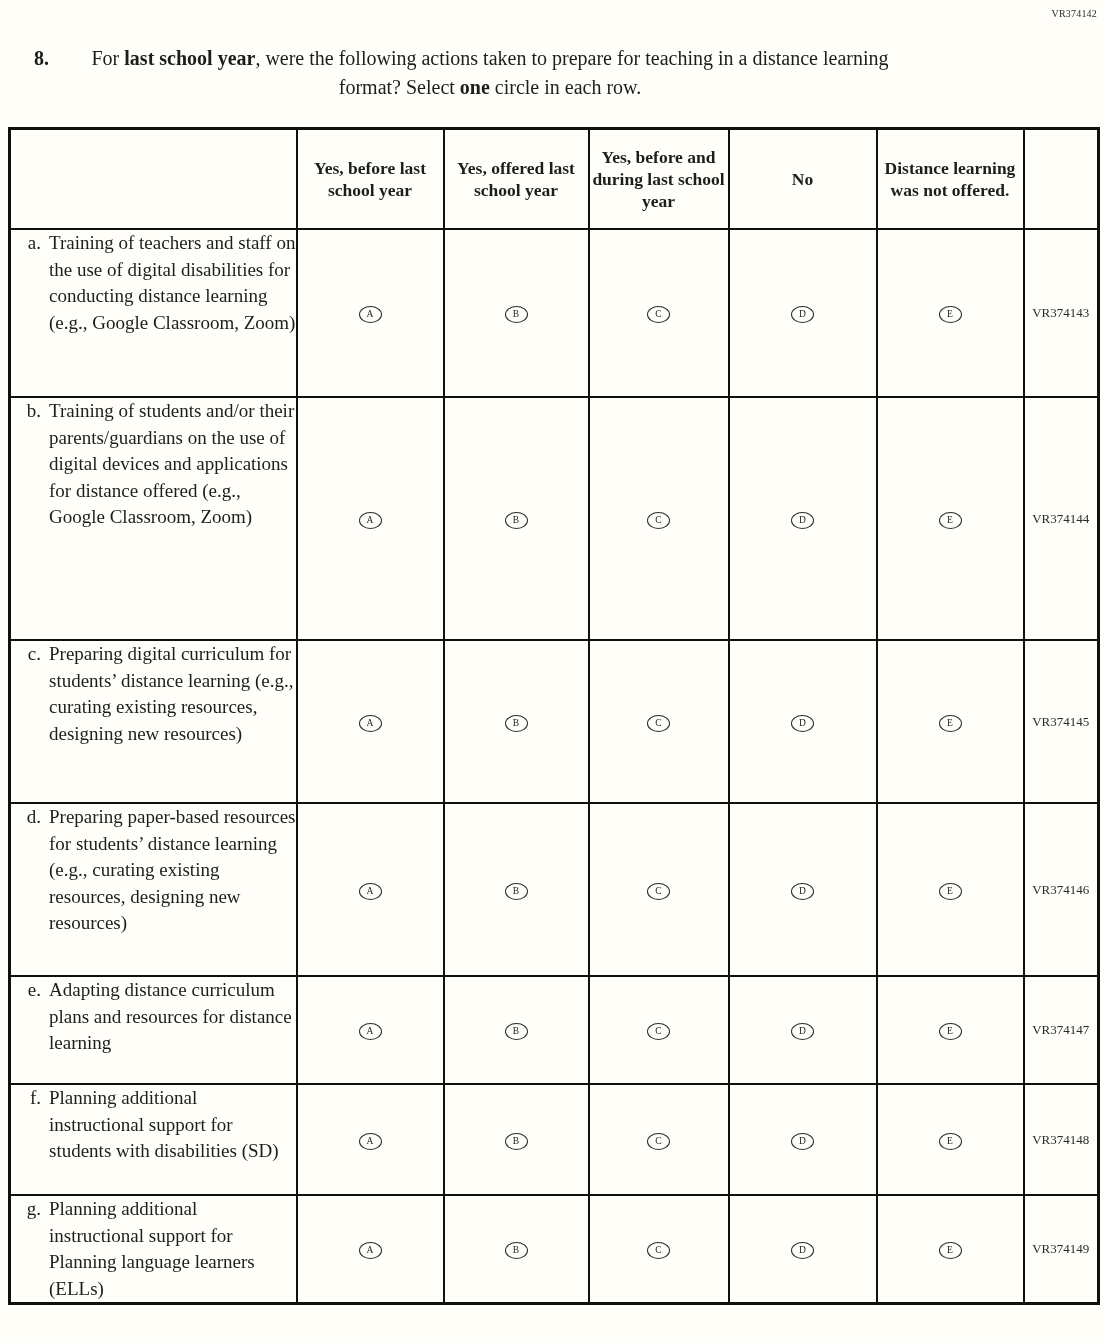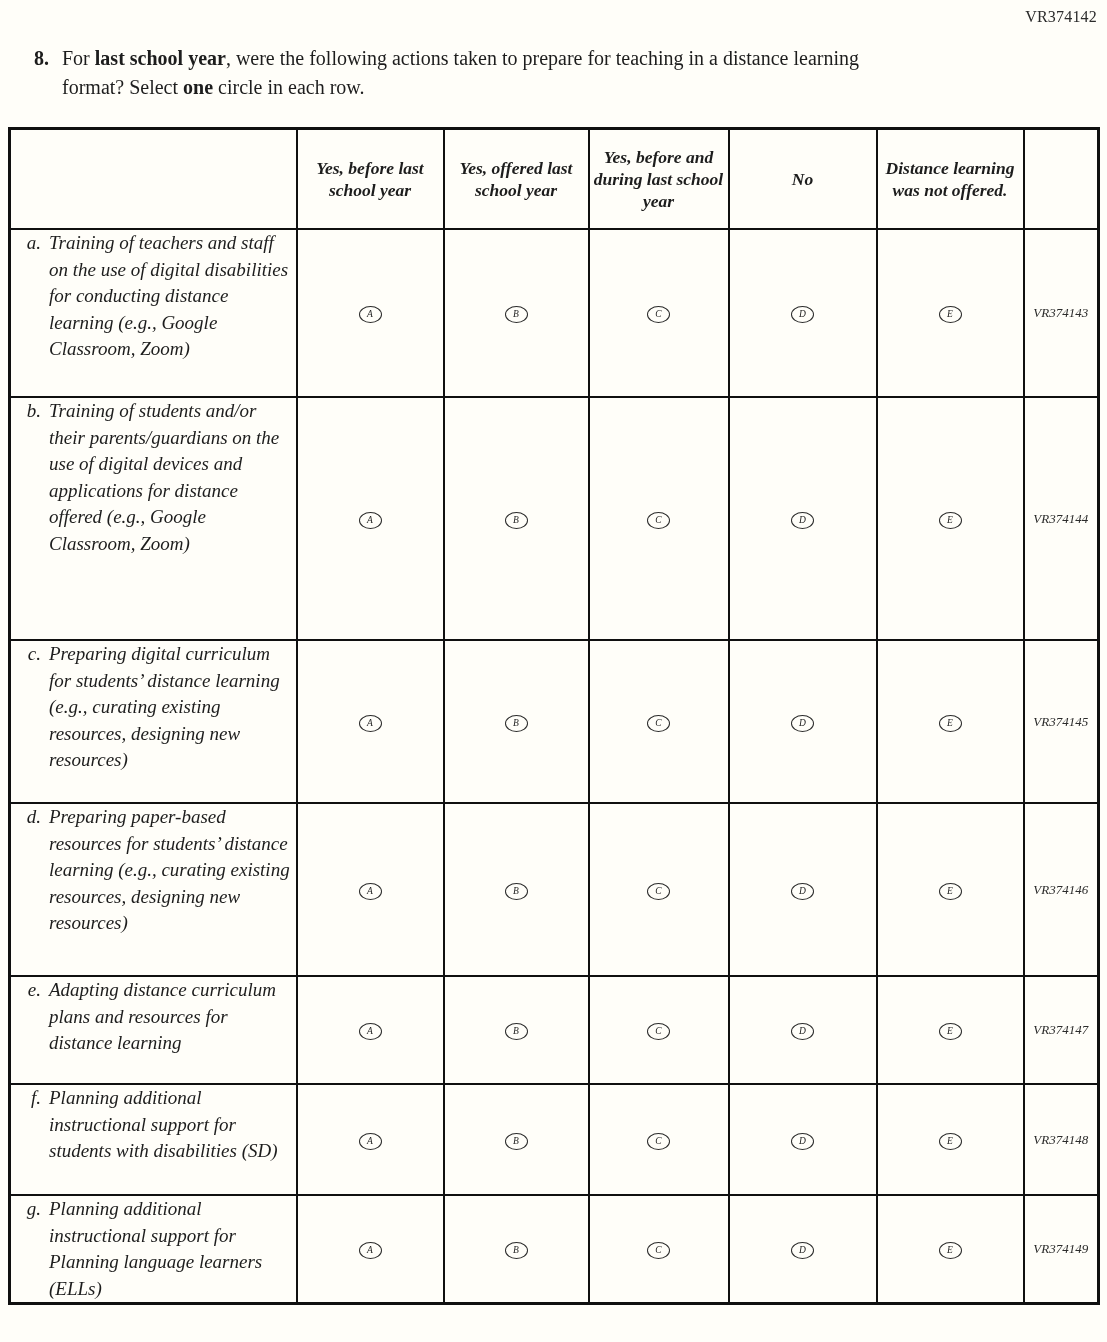--- a/index.html
+++ b/index.html
@@ -12,45 +12,44 @@
   .page {
     position: relative;
     width: 1107px;
     height: 1342px;
     overflow: hidden;
   }
   .form-code-top {
     position: absolute;
     top: 8px;
     right: 10px;
-    font-size: 16px;
+    font-size: 10px;
     letter-spacing: 0.2px;
     color: #2b2b2b;
   }
   .question {
     display: flex;
     padding: 44px 0 0 34px;
     font-size: 20px;
     line-height: 29px;
   }
   .qnum {
     font-weight: bold;
     flex: none;
     margin-right: 13px;
   }
-  .qtext { width: 856px; }
+  .qtext { width: 856px; text-align: center; }
   .qtext .b { font-weight: bold; }
 
   table.grid {
     border-collapse: collapse;
     table-layout: fixed;
     margin: 25px 0 8px 8px;
     width: 1089px;
     border: 3px solid #101010;
-    font-style: italic;
   }
   table.grid th, table.grid td {
     border: 2px solid #101010;
     padding: 0;
   }
   thead th {
     border-bottom: 9px double #101010;
     font-size: 17.5px;
     font-weight: bold;
     line-height: 22px;

